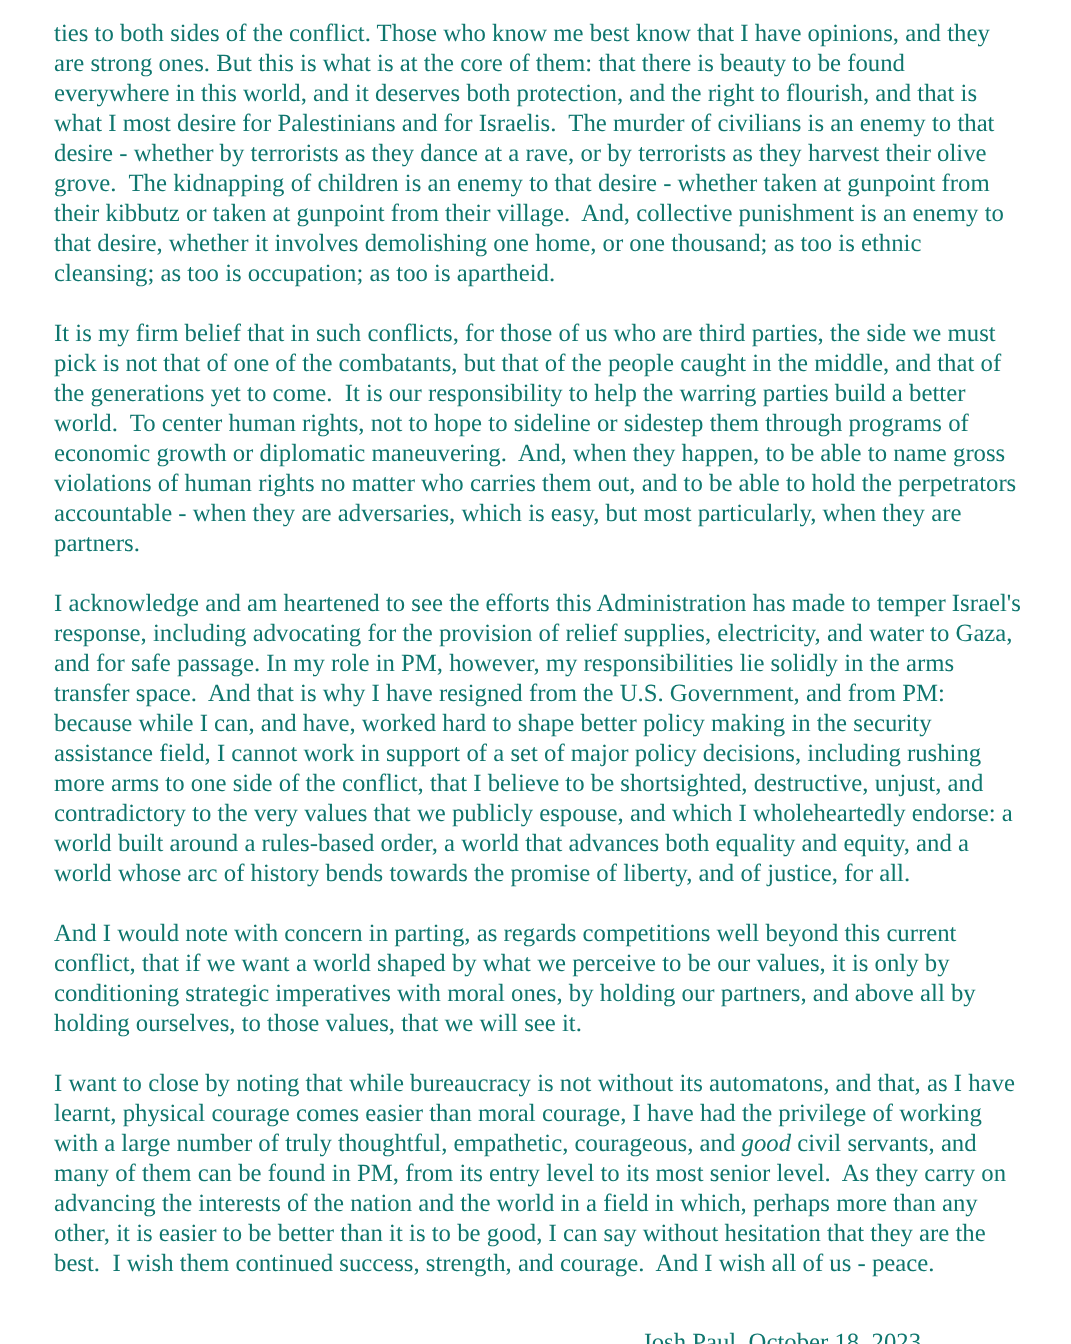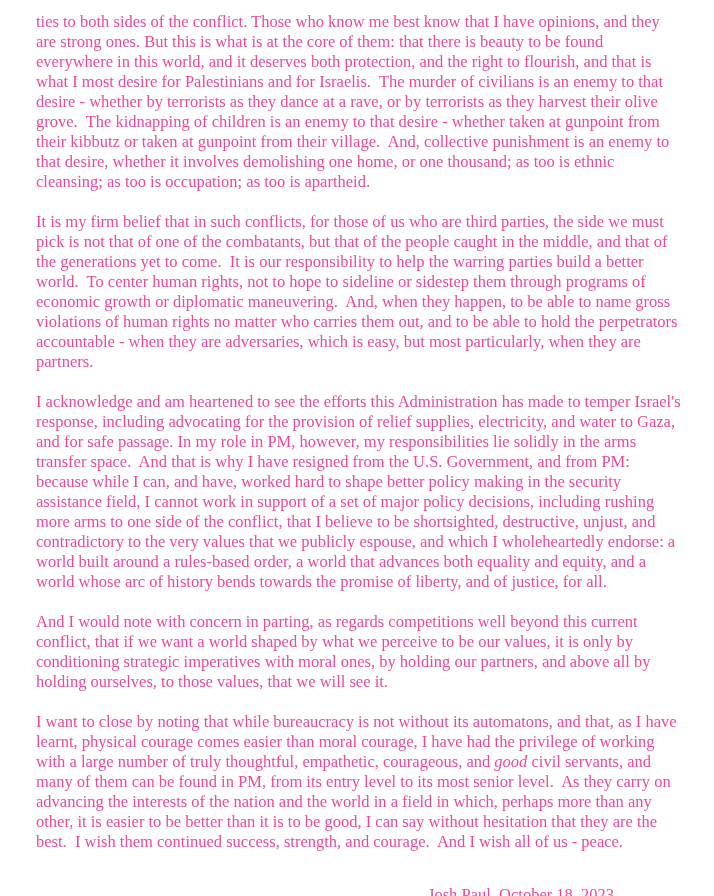--- a/index.html
+++ b/index.html
@@ -11,21 +11,21 @@
       position: relative;
       width: 714px;
       height: 896px;
       background: #ffffff;
       overflow: hidden;
       box-sizing: border-box;
       padding: 12px 33px 0 36px;
       font-family: "Liberation Serif", "DejaVu Serif", serif;
       font-size: 16.5px;
       line-height: 20px;
-      color: #ec4899;
+      color: #0f766e;
     }
     .para {
       margin: 0 0 20px 0;
       white-space: pre-wrap;
       text-align: left;
     }
     .para .em {
       font-style: italic;
     }
     .signature {

